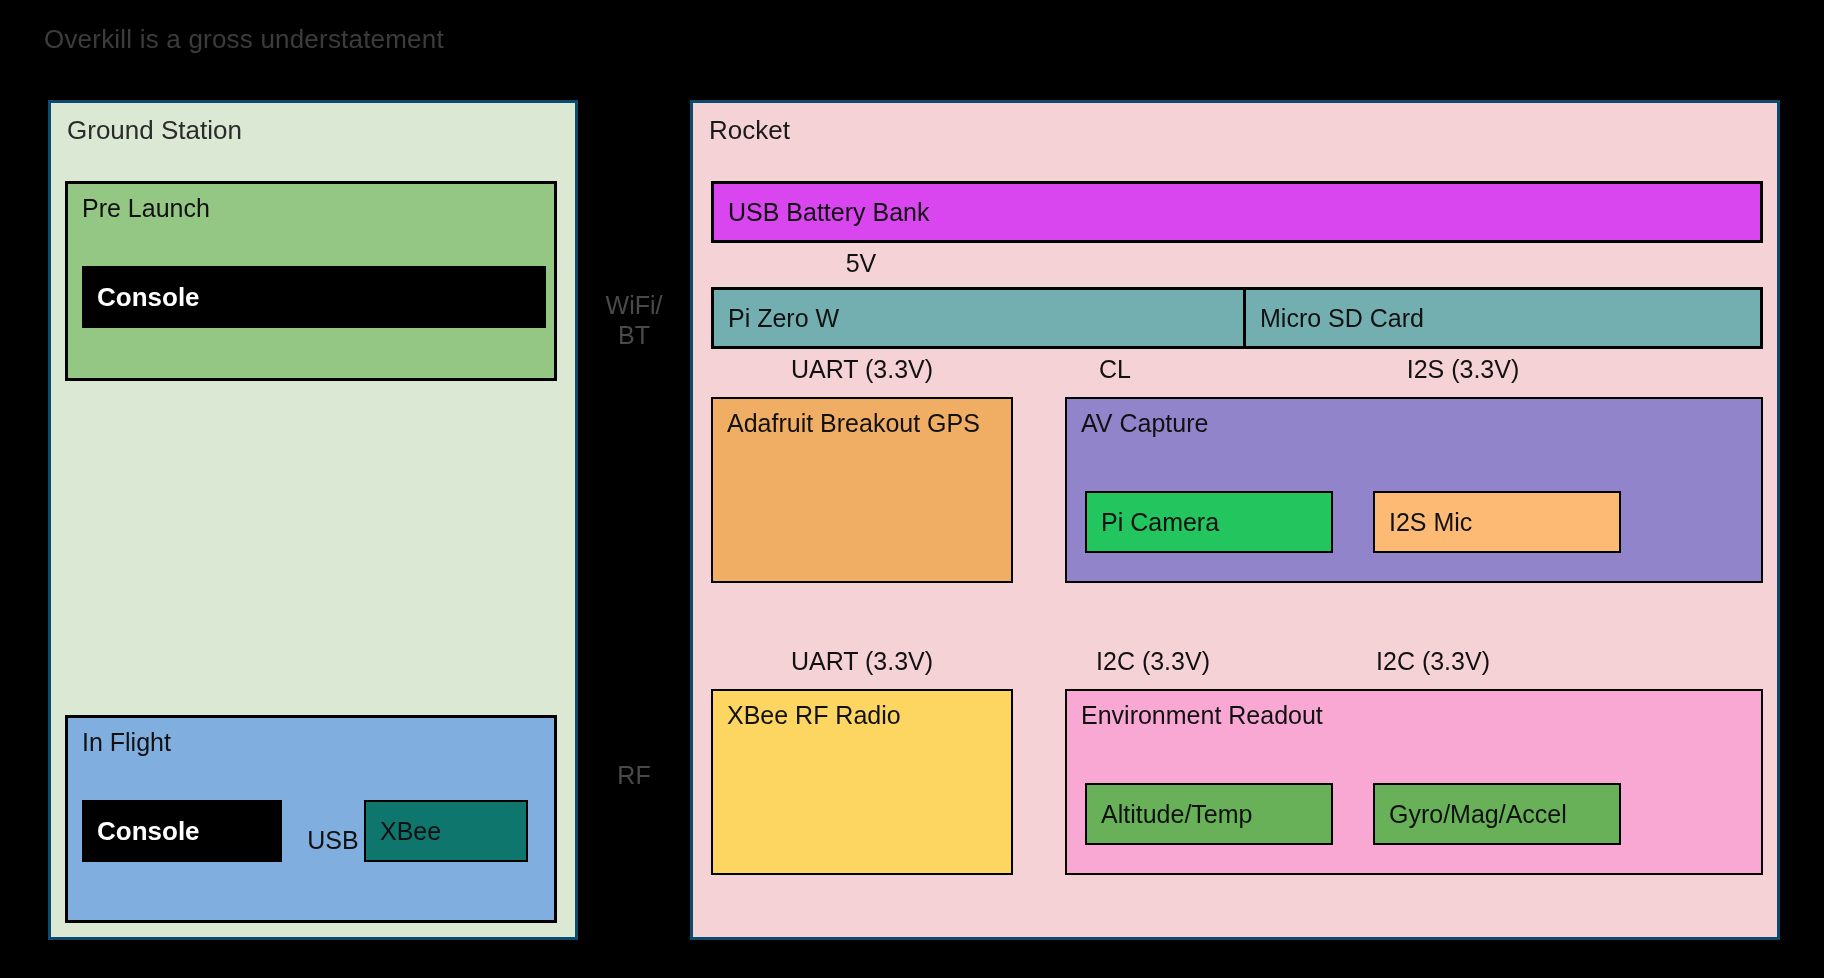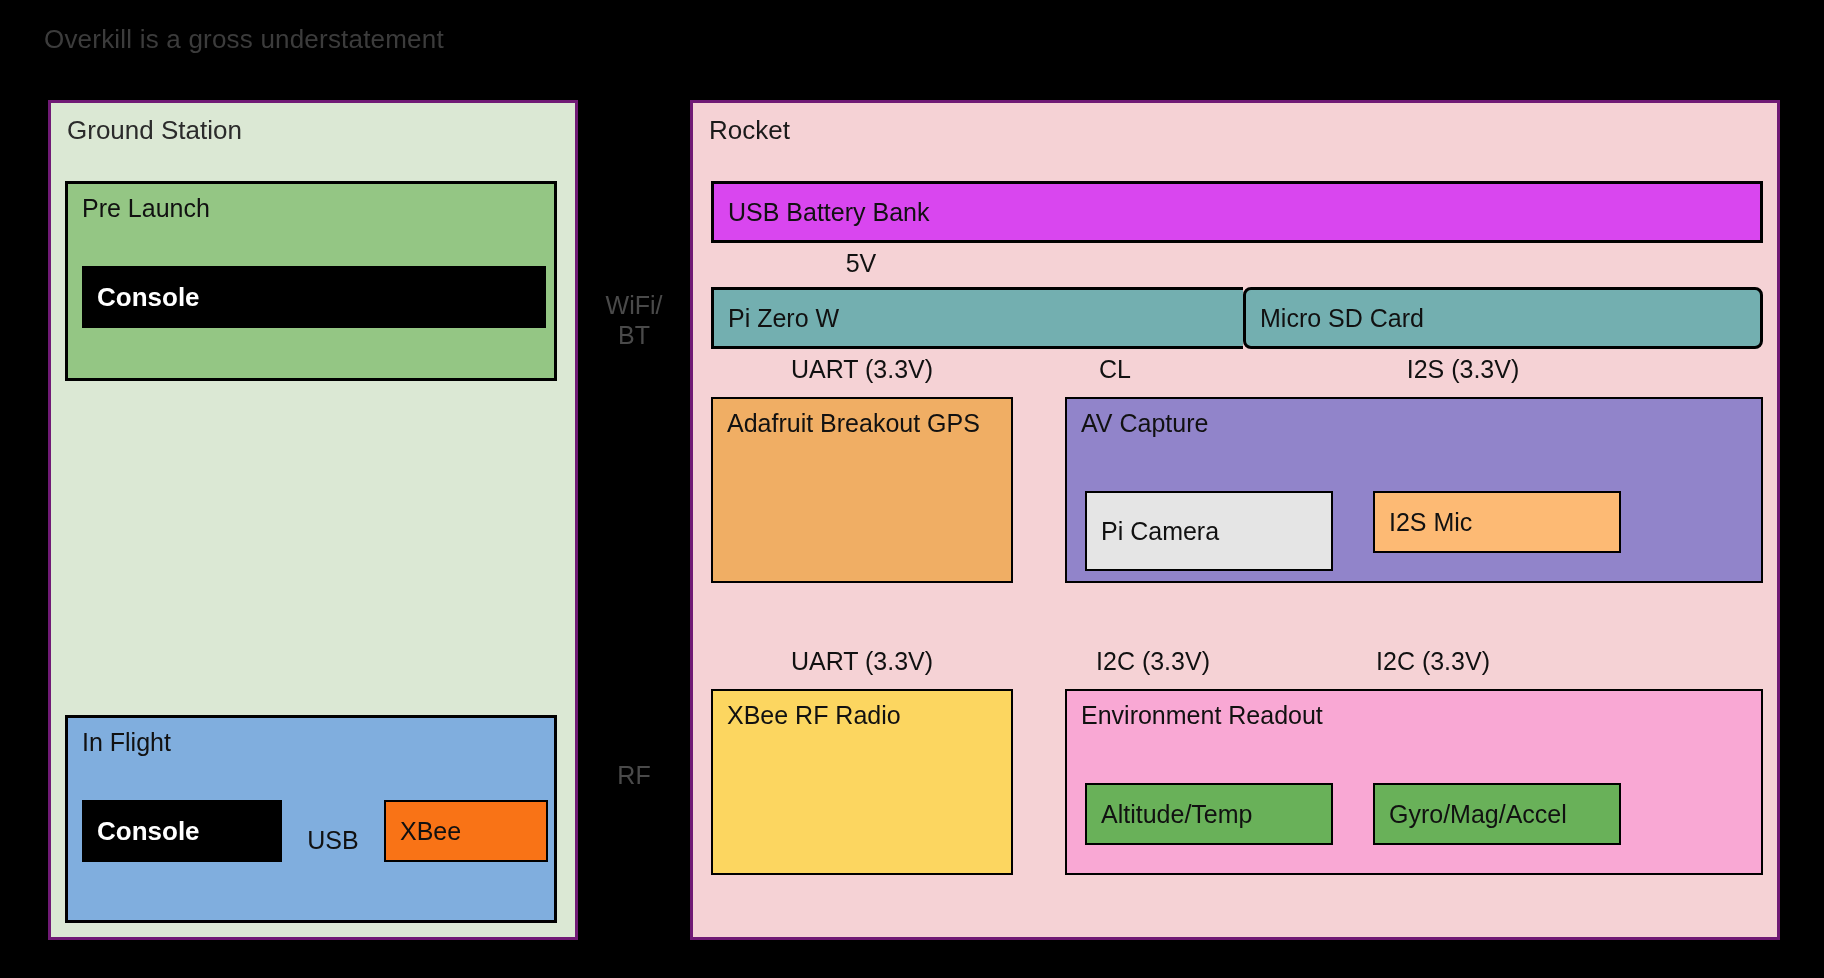--- a/index.html
+++ b/index.html
@@ -23,21 +23,21 @@
     font-size: 26px;
     color: #3c3c3c;
     letter-spacing: 0.2px;
     white-space: nowrap;
   }
 
   
   .panel {
     position: absolute;
     box-sizing: border-box;
-    border: 3px solid #701a75;
+    border: 3px solid #0c4a6e;
   }
   .box {
     position: absolute;
     box-sizing: border-box;
     border: 3px solid #000000;
   }
   .box-title {
     position: absolute;
     left: 14px;
     top: 10px;
@@ -116,25 +116,25 @@
     top: 91px;
     width: 70px;
     height: 62px;
     line-height: 62px;
     text-align: center;
     font-size: 25px;
     color: #111111;
   }
 
   #xbee-box {
-    left: 316px;
+    left: 296px;
     top: 82px;
     width: 164px;
     height: 62px;
-    background: #f97316;
+    background: #0f766e;
     border-width: 2px;
   }
   #xbee-box .box-title {
     top: 50%;
     transform: translateY(-50%);
   }
 
   
   .link-label-mid {
     position: absolute;
@@ -185,21 +185,20 @@
     border-right-width: 0px;
   }
   #pi-zero-w .box-title { top: 50%; transform: translateY(-50%); }
 
   #micro-sd-card {
     left: 550px;
     top: 184px;
     width: 520px;
     height: 62px;
     background: #73afb0;
-    border-radius: 8px;
   }
   #micro-sd-card .box-title { top: 50%; transform: translateY(-50%); }
 
   
   .rocket-link {
     position: absolute;
     font-size: 25px;
     color: #111111;
     text-align: center;
     white-space: nowrap;
@@ -218,22 +217,22 @@
     top: 294px;
     width: 698px;
     height: 186px;
     background: #9184ca;
     border-width: 2px;
   }
   #pi-camera {
     left: 18px;
     top: 92px;
     width: 248px;
-    height: 80px;
-    background: #e5e5e5;
+    height: 62px;
+    background: #22c55e;
     border-width: 2px;
   }
   #i2s-mic {
     left: 306px;
     top: 92px;
     width: 248px;
     height: 62px;
     background: #fdba74;
     border-width: 2px;
   }

